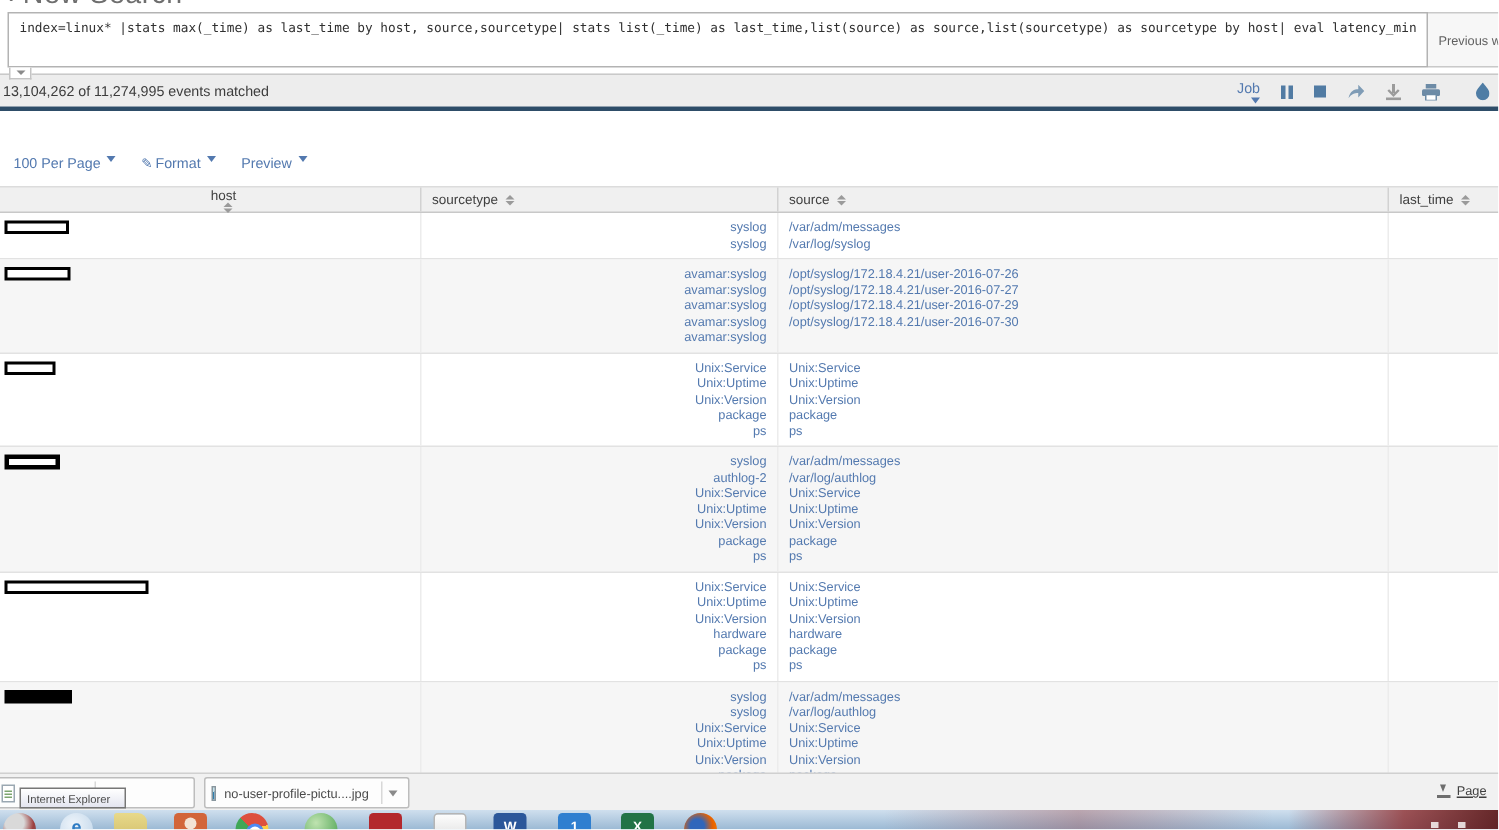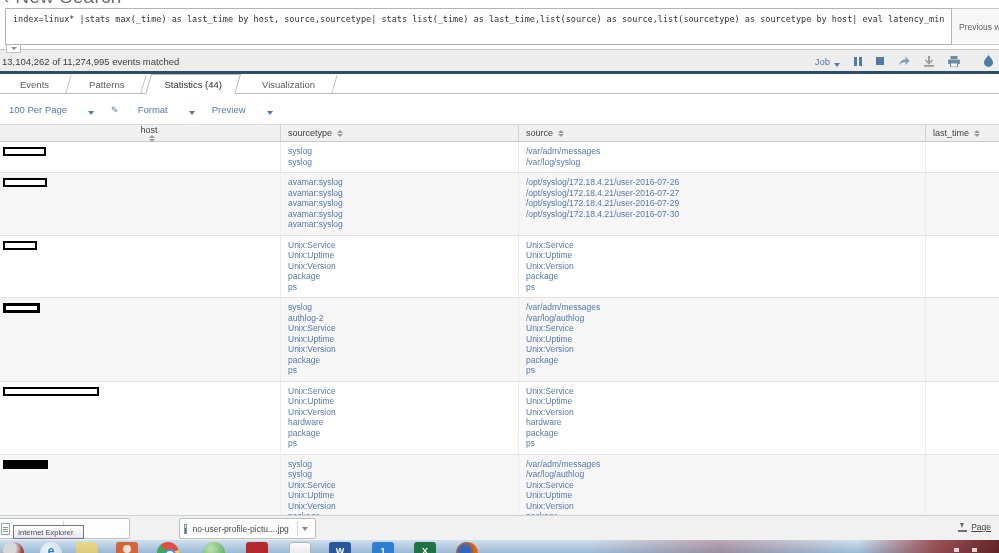--- a/index.html
+++ b/index.html
@@ -24,21 +24,21 @@
                     border:1px solid #c4c4c4; border-top:none; z-index:5; display:flex; align-items:center;
                     justify-content:center; cursor:pointer; }
   #assist-chevron .cv { width:0; height:0; border-left:3px solid transparent; border-right:3px solid transparent;
                         border-top:3px solid #8a8a8a; margin-top:0px; }
 
   
   #events-bar { position:absolute; left:0; top:49px; width:999px; height:22px; background:#ededed;
                 border-top:1px solid #c9c9c9; }
   #events-text { position:absolute; left:2px; top:6px; font-size:9.5px; color:#3c3c3c; }
   #job-controls { position:absolute; right:6px; top:4px; display:flex; align-items:center; height:14px; }
-  .jc { display:flex; align-items:flex-end; margin-left:14px; cursor:pointer; }
+  .jc { display:flex; align-items:flex-end; margin-left:14px; cursor:pointer;flex-direction:column; }
   #job-label { color:#5379af; font-size:9.5px; }
   .caret-dn { width:0; height:0; border-left:3px solid transparent; border-right:3px solid transparent;
               border-top:4px solid #5379af; display:inline-block; margin-left:4px; }
   .icon-pause { width:8px; height:9px; border-left:3px solid #517ba3; border-right:3px solid #517ba3; }
   .icon-stop  { width:8px; height:8px; background:#517ba3; }
   #progress-line { position:absolute; left:0; top:71px; width:999px; height:3px; background:#2e4d68; }
 
   
   #tabs { position:absolute; left:0; top:74px; width:999px; height:20px; background:#fff;
           border-bottom:1px solid #b9b9b9; display:flex; }
@@ -47,36 +47,36 @@
   .tab .sep { position:absolute; right:0; top:1px; width:1px; height:18px; background:#c4c4c4;
               transform:skewX(-16deg); }
   .tab.active { color:#2f2f2f; }
   .tab.active .bg { position:absolute; left:4px; right:4px; top:0; bottom:-1px; background:#fff;
                     border:1px solid #b9b9b9; border-bottom:1px solid #fff; transform:skewX(-16deg); }
   .tab span.lbl { position:relative; z-index:2; }
 
   
   #table-controls { position:absolute; left:0; top:94px; width:999px; height:30px; background:#fff;
                     display:flex; align-items:center; padding-left:9px; }
-  .tctrl { color:#5379af; font-size:9.5px; margin-right:17px; display:flex; align-items:flex-end; cursor:pointer;gap:17px; }
+  .tctrl { color:#5379af; font-size:9.5px; margin-right:17px; display:flex; align-items:flex-start; cursor:pointer; }
   .pencil { font-size:9px; color:#5379af; margin-right:2px; }
 
   
   #thead { position:absolute; left:0; top:124px; width:999px; height:18px; background:#f0f0f0;
            border-top:1px solid #dcdcdc; border-bottom:1px solid #c8c8c8; display:flex; }
   .hcell { display:flex; align-items:center; font-size:9px; color:#3f3f3f; padding-left:7px; cursor:pointer; }
   .hcell.col-host { padding-left:18px;flex-direction:column; }
   .hcell + .hcell { border-left:1px solid #d2d2d2; }
   .sort { display:inline-flex; flex-direction:column; margin-left:5px; }
   .sort i { display:block; width:0; height:0; border-left:3px solid transparent; border-right:3px solid transparent; }
   .sort .up { border-bottom:3px solid #9a9a9a; margin-bottom:1px; }
   .sort .dn { border-top:3px solid #9a9a9a; }
 
   .col-host { width:280px; }
-  .col-sourcetype { width:238px; }
+  .col-sourcetype { width:238px;text-align:right; }
   .col-source { width:407px; }
   .col-lasttime { flex:1; }
 
   #table-body { position:absolute; left:0; top:142px; width:999px; height:374px; overflow:hidden; }
   .trow { display:flex; border-bottom:1px solid #e2e2e2; background:#fff; }
   .trow.zebra { background:#f6f6f6; }
   .tcell { padding:4px 7px 5px 7px; font-size:8.5px; line-height:10.5px; }
   .tcell.col-host { padding-left:3px; }
   .tcell + .tcell { border-left:1px solid #ececec; }
   .vline { color:#5379af; cursor:pointer; white-space:nowrap; }
@@ -195,38 +195,20 @@
       </div>
       <div class="jc" style="margin-left:24px">
         <svg width="9" height="12">
           <path d="M4.5 0 C7 3.2 9 5 9 7.4 A4.5 4.5 0 1 1 0 7.4 C0 5 2 3.2 4.5 0 Z" fill="#4f7da5"></path>
         </svg>
       </div>
     </div>
   </div>
   <div id="progress-line"></div>
 
-  <div id="tabs">
-    <div class="tab">
-      <span class="lbl">Events</span>
-        <span class="sep"></span>
-    </div>
-    <div class="tab">
-      <span class="lbl">Patterns</span>
-        <span class="sep"></span>
-    </div>
-    <div class="tab active">
-      <span class="bg"></span>
-      <span class="lbl">Statistics (44)</span>
-    </div>
-    <div class="tab">
-      <span class="lbl">Visualization</span>
-        <span class="sep"></span>
-    </div>
-  </div>
 
   <div id="table-controls">
     <div class="tctrl">
       <span>100 Per Page</span>
         <span class="caret-dn"></span>
     </div>
     <div class="tctrl">
       <span class="pencil">✎</span>
       <span>Format</span>
         <span class="caret-dn"></span>
@@ -392,21 +374,21 @@
       </div>
     </div>
 
   <div id="shelf">
     <div class="dl-btn" style="left:-4px; width:134px;">
       <span class="icon-csv"></span>
       <span class="lbl">Linux1.csv</span>
       <span class="dl-sep"></span>
       <span class="dl-caret"></span>
     </div>
-    <div class="dl-btn" style="left:136px; width:137px;margin-left:43px;">
+    <div class="dl-btn" style="left:136px; width:137px;">
       <span class="icon-img"></span>
       <span class="lbl">no-user-profile-pictu....jpg</span>
       <span class="dl-sep"></span>
       <span class="dl-caret"></span>
     </div>
     <div id="show-all">
       <span class="icon-tray">
           <span class="arr"></span>
           <span class="base"></span>
         </span>

